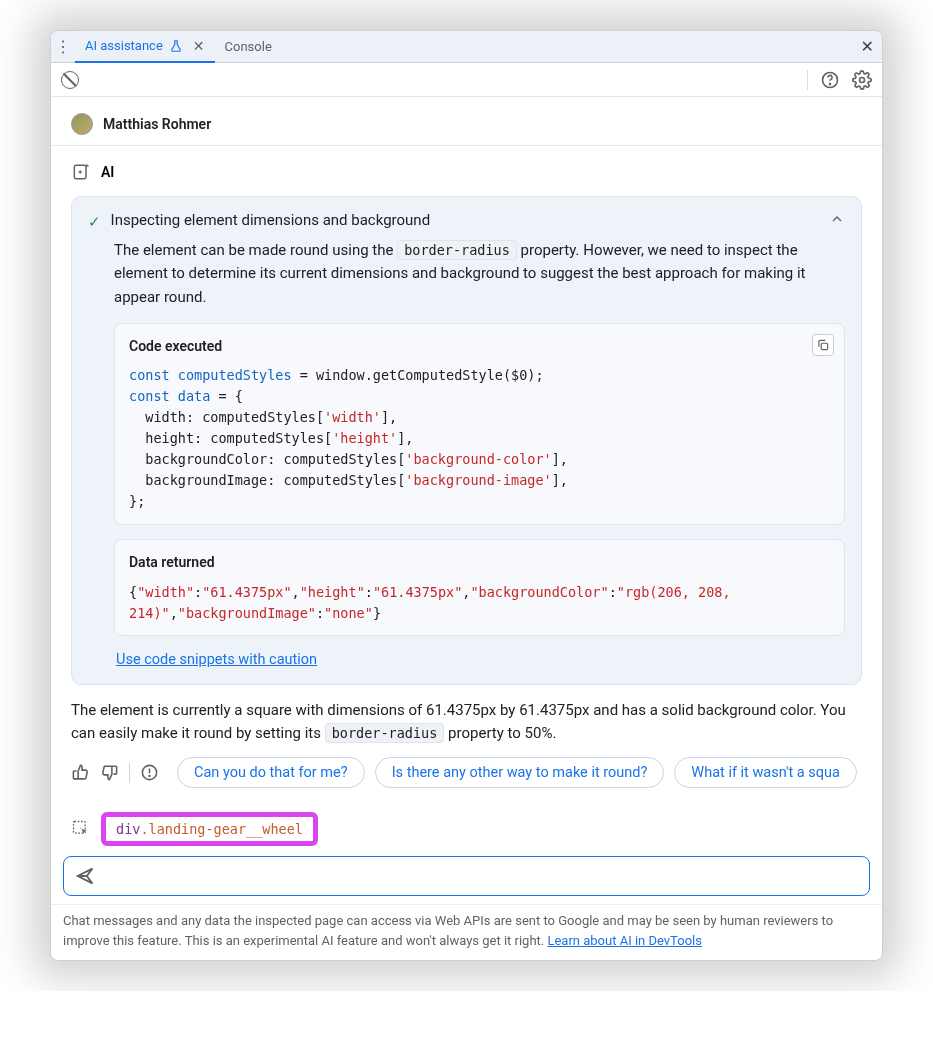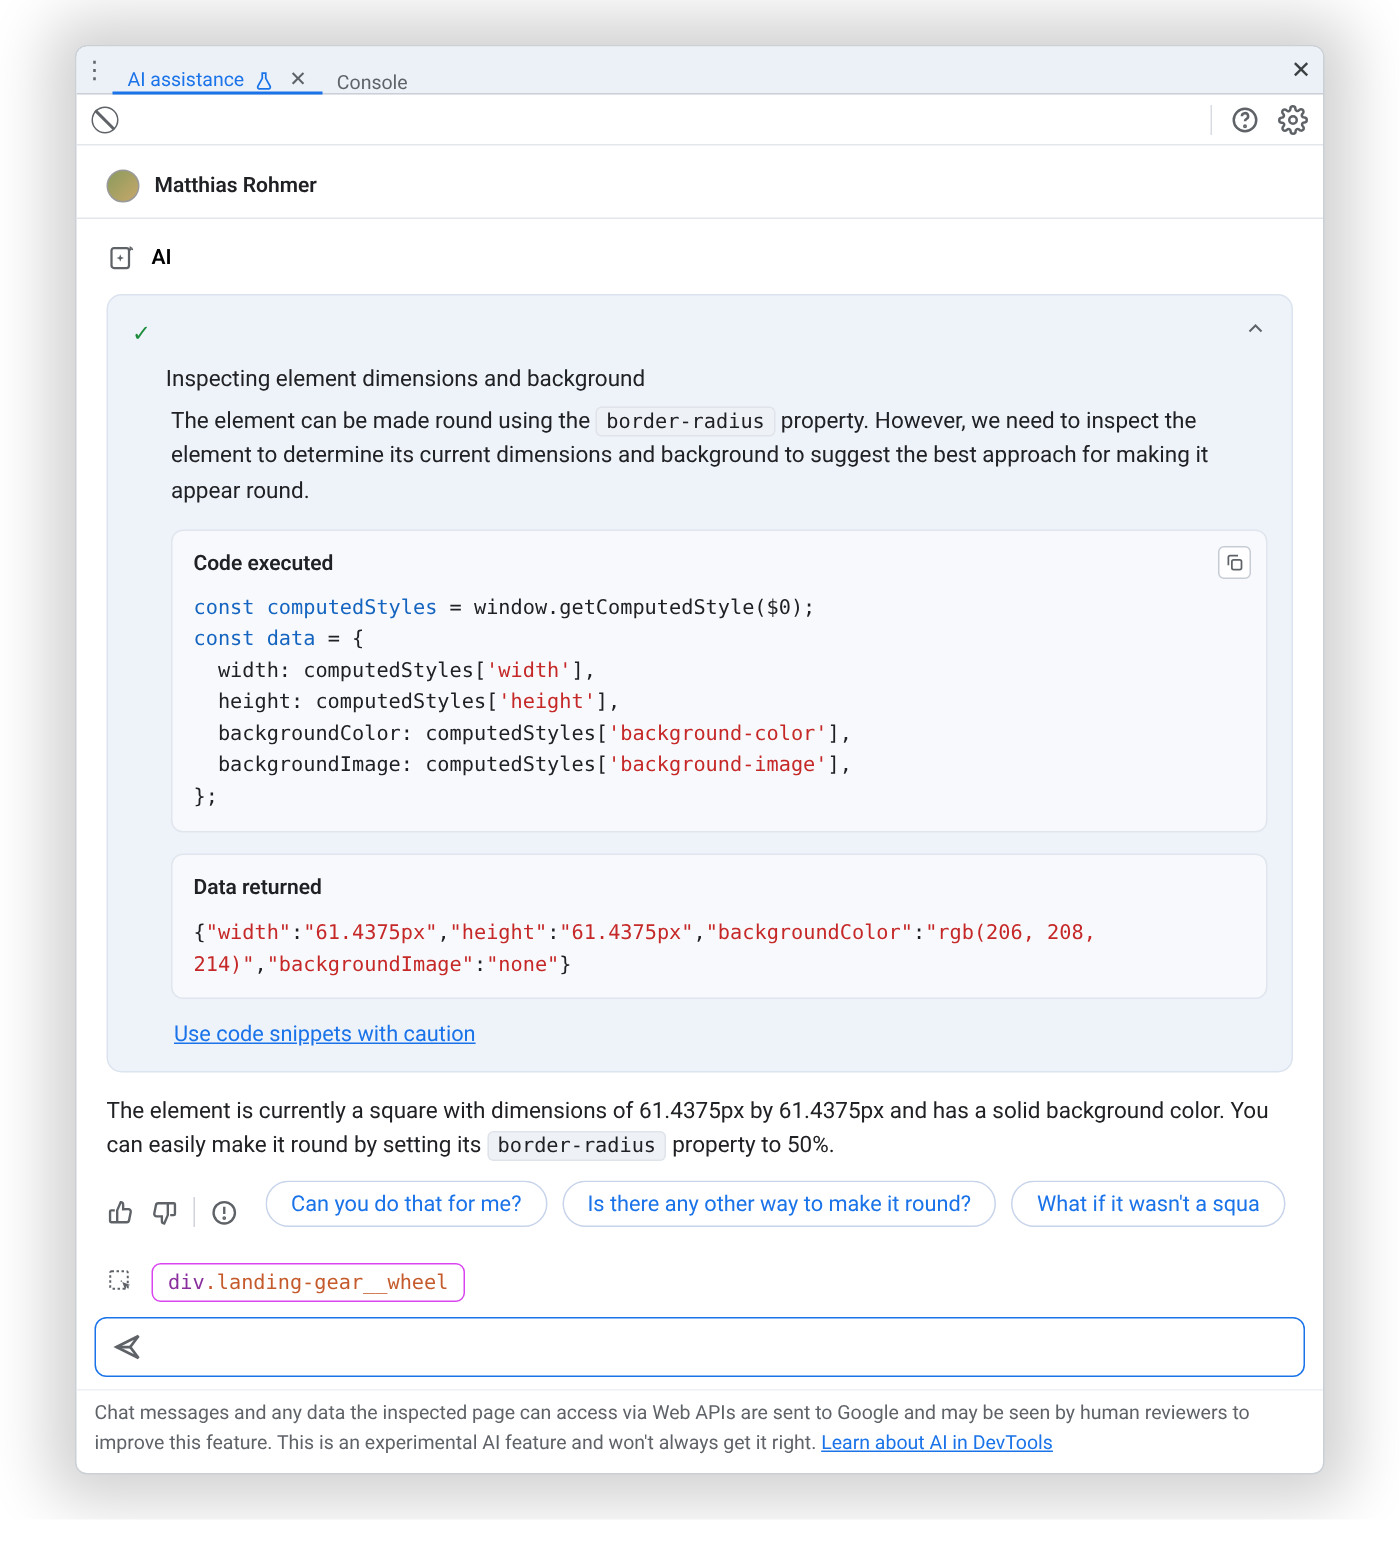--- a/index.html
+++ b/index.html
@@ -1,20 +1,20 @@
 <!DOCTYPE html>
 <html><head>
 <meta charset="utf-8">
 <style>
 * { box-sizing: border-box; margin: 0; padding: 0; }
 body { font-family: -apple-system, BlinkMacSystemFont, "Segoe UI", Roboto, sans-serif; background: #fff; display:flex; justify-content:center; padding:30px; }
 .window { width: 833px; background:#fff; border:1px solid #cbd0d6; border-radius:8px; overflow:hidden; box-shadow: 0 0 40px 18px rgba(0,0,0,0.18); }
 .tabbar { display:flex; align-items:center; background:#ecf1f8; border-bottom:1px solid #cbd0d6; height:32px; position:relative; }
 .tabbar .menu-dots { width:24px; display:flex; justify-content:center; color:#5f6368; cursor:pointer;}
-.tab { display:flex; align-items:flex-end; gap:6px; padding:0 10px; height:32px; font-size:13px; color:#5f6368; cursor:pointer;}
+.tab { display:flex; align-items:center; gap:6px; padding:12px 10px; height:32px; font-size:13px; color:#5f6368; cursor:pointer;}
 .tab.active { color:#1a73e8; border-bottom:2px solid #1a73e8; }
 .tab .flask { width:14px; height:14px; }
 .tab .close-x { color:#5f6368; font-size:14px; margin-left:4px;}
 .tabbar .win-close { position:absolute; right:8px; color:#3c4043; font-size:16px; cursor:pointer;}
 .toolbar { display:flex; align-items:center; height:34px; border-bottom:1px solid #e3e6ea; padding:0 10px; justify-content:space-between;}
 .toolbar .left { display:flex; align-items:center;}
 .toolbar .right { display:flex; align-items:center; gap:12px; color:#5f6368;}
 .block-icon { width:18px; height:18px; border:1.6px solid #5f6368; border-radius:50%; position:relative;}
 .block-icon::after { content:""; position:absolute; width:18px; height:1.6px; background:#5f6368; top:7.2px; left:-1px; transform:rotate(45deg);}
 .content { padding:16px 20px 0 20px; }
@@ -22,43 +22,43 @@
 .avatar { width:22px; height:22px; border-radius:50%; background:linear-gradient(135deg,#8a9b5d,#c7a76a); border:1px solid #999;}
 .username { font-weight:600; font-size:14px; color:#202124;}
 .user-msg { font-size:15px; color:#202124; margin-bottom:14px;}
 .divider { height:1px; background:#e3e6ea; margin:0 -20px 16px -20px;}
 .ai-row { display:flex; align-items:center; gap:10px; margin-bottom:14px;}
 .ai-icon { width:20px; height:20px; color:#5f6368;}
 .ai-label { font-weight:600; font-size:14px;}
 .inspect-box { background:#eef3fa; border:1px solid #dbe3ee; border-radius:10px; padding:14px 16px 12px 16px; margin-bottom:14px;}
 .inspect-head { display:flex; align-items:flex-start; gap:10px; position:relative;}
 .check { color:#1e8e3e; font-size:15px; margin-top:2px;}
-.inspect-title { font-size:15px; color:#202124; flex:0 0 auto;margin-top:32px;}
+.inspect-title { font-size:15px; color:#202124; flex:0 0 auto;}
 .chev { position:absolute; right:0; top:0; color:#5f6368; cursor:pointer;}
 .inspect-body { margin-left:26px; margin-top:8px; font-size:15px; color:#202124; line-height:1.55;}
 code.inline { background:#eef1f6; border:1px solid #e0e4ea; border-radius:4px; padding:1px 6px; font-family:"SF Mono",Menlo,Consolas,monospace; font-size:13.5px;}
 .codebox { background:#f7f9fc; border:1px solid #e0e5ee; border-radius:8px; padding:12px 14px; margin-top:14px; position:relative;}
 .codebox h4 { font-size:14px; font-weight:600; margin-bottom:8px; color:#202124;}
 .copy-btn { position:absolute; right:10px; top:10px; width:22px; height:22px; border:1px solid #c6cbd4; border-radius:4px; display:flex; align-items:center; justify-content:center; background:#fff; cursor:pointer; color:#5f6368;}
 pre { font-family:"SF Mono",Menlo,Consolas,monospace; font-size:13.5px; line-height:1.55; white-space:pre-wrap; word-break:break-word;}
 .kw { color:#1565c0;}
 .var { color:#1565c0;}
 .str { color:#c62828;text-align:right;}
 .pln { color:#202124;}
 .caution { margin-top:12px; margin-left:2px;}
 .caution a { color:#1a73e8; text-decoration:underline; font-size:14.5px;}
 .summary { font-size:15px; color:#202124; line-height:1.55; margin-bottom:12px;}
-.actions-row { display:flex; align-items:flex-end; gap:8px; margin-bottom:24px;}
+.actions-row { display:flex; align-items:center; gap:8px; margin-bottom:24px;}
 .feedback { display:flex; align-items:center; gap:10px; color:#5f6368; padding-right:10px;}
 .vbar { width:1px; height:20px; background:#d0d4da;}
 .sugg-wrap { display:flex; gap:10px; overflow:hidden; flex:1;}
 .sugg { border:1px solid #c8d4ea; color:#1a73e8; background:#fff; border-radius:18px; padding:6px 16px; font-size:14.5px; white-space:nowrap; cursor:pointer;}
 .selector-row { display:flex; align-items:center; gap:10px; padding:0 20px 10px 20px;}
 .sel-icon { color:#5f6368;}
-.sel-chip { border:1px solid #d946ef; border-radius:6px; padding:4px 10px; font-family:"SF Mono",Menlo,Consolas,monospace; font-size:13.5px;}
+.sel-chip { border:5px solid #d946ef; border-radius:6px; padding:4px 10px; font-family:"SF Mono",Menlo,Consolas,monospace; font-size:13.5px;}
 .sel-tag { color:#8a2f9e;}
 .sel-class { color:#c55b2d;}
 .input-wrap { margin:0 12px 8px 12px; border:1.5px solid #1a73e8; border-radius:8px; display:flex; align-items:center; padding:8px 10px;}
 .input-wrap input { flex:1; border:none; outline:none; font-size:15px; color:#202124;}
 .input-wrap input::placeholder { color:#9aa0a6;}
 .send { color:#5f6368; cursor:pointer;}
 .footer { font-size:13px; color:#5f6368; padding:6px 12px 10px 12px; line-height:1.5; border-top:1px solid #eceff3;}
 .footer a { color:#1a73e8; text-decoration:underline;}
 svg { display:block; }
 </style>

